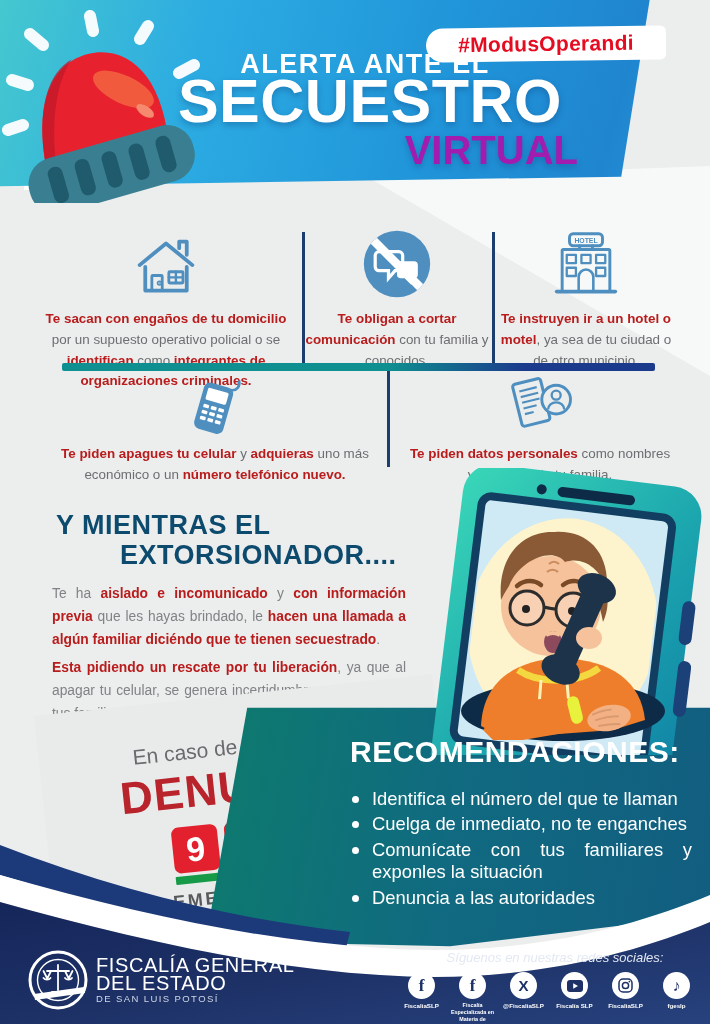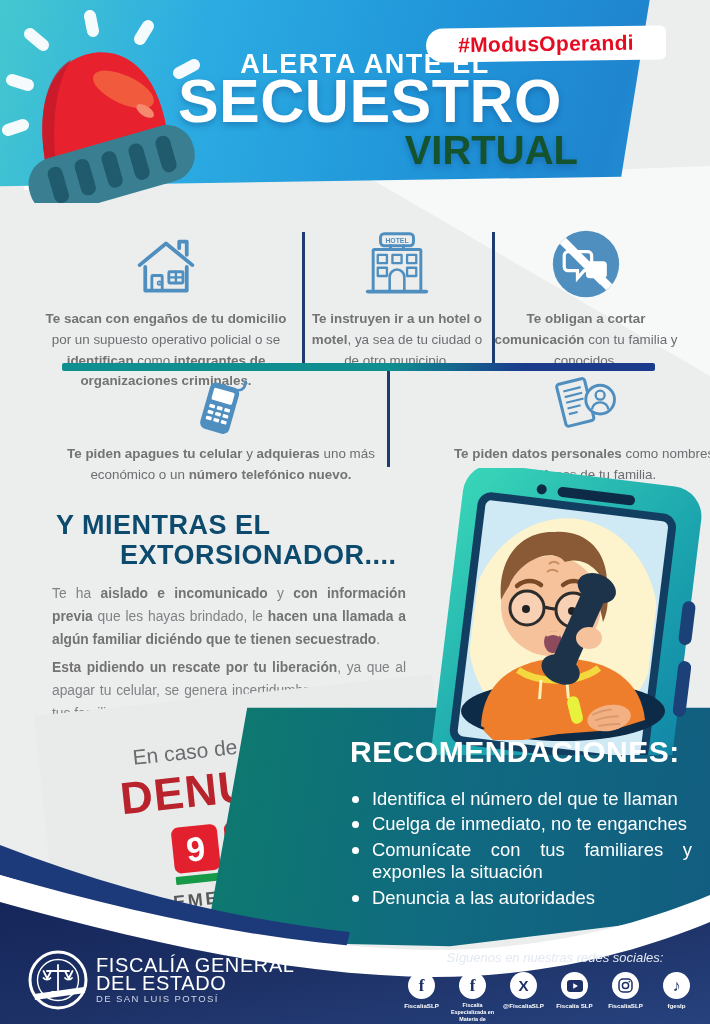--- a/index.html
+++ b/index.html
@@ -1,36 +1,36 @@
 <!DOCTYPE html>
 <html><head>
 <meta charset="utf-8">
 <style>
   html,body{margin:0;padding:0;background:#9aa0a6;}
   *{box-sizing:border-box;font-family:"Liberation Sans","DejaVu Sans",sans-serif;}
   .canvas{position:relative;width:710px;height:1024px;margin:0 auto;background:#eceded;overflow:hidden;}
-  b{font-weight:bold;color:#737373;}
+  b{font-weight:bold;color:#b91c1c;}
 
   
   .hd-teal{position:absolute;left:0;top:152;width:665;height:44;background:linear-gradient(90deg,#4fd6c6,#16a184 55%,#0b8a70);transform:skewY(-1.6deg);}
   .hd-navy{position:absolute;left:600;top:0;width:110;height:186;background:#17489b;clip-path:polygon(38% 0,100% 0,100% 22%,60% 100%,36% 100%);}
   .hd-blue{position:absolute;left:0;top:0;width:710px;height:192px;background:linear-gradient(105deg,#45c8cf 0%,#2cabe2 28%,#2197da 58%,#1f85cf 85%,#2b9ce0 100%);clip-path:polygon(0 0,91.5% 0,87.5% 92%,0 97%);}
   .corner-tr{position:absolute;left:640;top:0;width:70px;height:190px;background:#fff;clip-path:polygon(82% 0,100% 0,100% 100%,34% 100%);}
   .badge{position:absolute;left:426px;top:27px;width:240px;height:34px;background:#ffffff;border-radius:18px 6px 6px 18px;display:flex;align-items:center;justify-content:center;transform:rotate(-0.8deg);}
   .badge span{color:#e50b20;font-weight:bold;font-size:21px;letter-spacing:.3px;}
   .t1{position:absolute;left:210px;top:49px;width:310px;text-align:center;color:#fff;font-weight:bold;font-size:27px;letter-spacing:1.5px;}
   .t2{position:absolute;left:150px;top:66px;width:440px;text-align:center;color:#fff;font-weight:bold;font-size:61px;letter-spacing:0.5px;text-shadow:0 3px 6px rgba(15,60,120,.35);}
-  .t3{position:absolute;left:290px;top:128px;width:288px;text-align:right;color:#14532d;font-weight:bold;font-size:40px;text-shadow:0 3px 6px rgba(15,60,120,.35);}
+  .t3{position:absolute;left:290px;top:128px;width:288px;text-align:right;color:#a21caf;font-weight:bold;font-size:40px;text-shadow:0 3px 6px rgba(15,60,120,.35);}
   .siren{position:absolute;left:0px;top:8px;}
   .bg-wedge{position:absolute;left:370px;top:166px;width:340px;height:210px;background:#f7f8f8;clip-path:polygon(0 6%,100% 0,100% 100%);}
 
   
   .step-text{font-size:13.4px;line-height:1.55;color:#6d6e71;text-align:center;}
   .row1{position:absolute;left:30px;top:224px;width:650px;display:grid;grid-template-columns:272px 190px 188px;}
-  .row2{position:absolute;left:36px;top:376px;width:650px;display:grid;grid-template-columns:370px 280px;gap:38px;}
+  .row2{position:absolute;left:30px;top:376px;width:650px;display:grid;grid-template-columns:370px 280px;}
   .step{display:flex;flex-direction:column;align-items:center;}
   .icon-box{height:76px;display:flex;align-items:flex-end;justify-content:center;margin-bottom:9px;}
   .icon-box2{height:60px;display:flex;align-items:flex-end;justify-content:center;margin-bottom:8px;}
   .div-v{position:absolute;width:3px;background:#1c3e6e;}
   .bar-h{position:absolute;left:62px;top:363px;width:593px;height:8px;border-radius:2px;background:linear-gradient(90deg,#0f8f90 0%,#0f8f90 55%,#1b3a8c 78%,#1b3a8c 100%);}
 
   
   .mw-h{position:absolute;color:#0c4a6e;font-weight:bold;font-size:27px;letter-spacing:.5px;}
   .mw-p{position:absolute;left:52px;width:354px;font-size:13.8px;line-height:1.66;color:#818285;text-align:justify;}
 
@@ -130,54 +130,54 @@
           <rect x="38" y="38" width="15" height="12" rx="1" stroke-width="3"></rect>
           <path d="M45.5,38 v12 M38,44 h15" stroke-width="2.5"></path>
           <circle cx="28" cy="50" r="0.8" fill="#4e8fc0"></circle>
         </svg>
       </div>
       <div class="step-text" style="width:258px;"><b>Te sacan con engaños de tu domicilio</b><span> por un supuesto operativo policial o se </span><b>identifican</b><span> como </span><b>integrantes de organizaciones criminales.</b></div>
     </div>
 
     <div class="step">
       <div class="icon-box">
+        <svg width="72" height="72" viewBox="0 0 76 76">
+          <defs>
+              <clipPath id="nc">
+                <circle cx="38" cy="38" r="35"></circle>
+              </clipPath>
+            </defs>
+          <circle cx="38" cy="38" r="35" fill="#4e8fc0"></circle>
+          <g clip-path="url(#nc)">
+            <path d="M19,25 h21 a4,4 0 0 1 4,4 v12 a4,4 0 0 1 -4,4 h-4 l-7,8 v-8 h-10 a4,4 0 0 1 -4,-4 v-12 a4,4 0 0 1 4,-4 z" fill="none" stroke="#ffffff" stroke-width="3.4"></path>
+            <path d="M42,35 h14 a4,4 0 0 1 4,4 v10 a4,4 0 0 1 -4,4 h-3 v7 l-7,-7 h-4 a4,4 0 0 1 -4,-4 v-10 a4,4 0 0 1 4,-4 z" fill="#ffffff"></path>
+            <rect x="33.5" y="-6" width="9" height="88" fill="#ffffff" transform="rotate(-45 38 38)"></rect>
+          </g>
+        </svg>
+      </div>
+      <div class="step-text" style="width:192px;"><b>Te obligan a cortar comunicación</b><span> con tu familia y conocidos.</span></div>
+    </div>
+
+    <div class="step">
+      <div class="icon-box">
         <svg width="66" height="70" viewBox="0 0 72 72" fill="none" stroke="#4e8fc0" stroke-width="3.2" stroke-linecap="round" stroke-linejoin="round">
           <rect x="18" y="2" width="36" height="13" rx="4"></rect>
           <text x="36" y="12" font-size="7.5" font-weight="bold" fill="#4e8fc0" stroke="none" text-anchor="middle">HOTEL</text>
           <path d="M29,15 v4 M43,15 v4"></path>
           <rect x="10" y="19" width="52" height="46" rx="1.5"></rect>
           <rect x="15" y="25" width="10" height="9" stroke-width="2.5"></rect>
           <rect x="31" y="25" width="10" height="9" stroke-width="2.5"></rect>
           <rect x="47" y="25" width="10" height="9" stroke-width="2.5"></rect>
           <rect x="15" y="39" width="10" height="9" stroke-width="2.5"></rect>
           <rect x="47" y="39" width="10" height="9" stroke-width="2.5"></rect>
           <path d="M28,65 v-16 a8,8 0 0 1 16,0 v16" stroke-width="2.8"></path>
           <path d="M4,65 h64" stroke-width="4"></path>
         </svg>
       </div>
       <div class="step-text" style="width:182px;"><b>Te instruyen ir a un hotel o motel</b><span>, ya sea de tu ciudad o de otro municipio.</span></div>
-    </div>
-
-    <div class="step">
-      <div class="icon-box">
-        <svg width="72" height="72" viewBox="0 0 76 76">
-          <defs>
-              <clipPath id="nc">
-                <circle cx="38" cy="38" r="35"></circle>
-              </clipPath>
-            </defs>
-          <circle cx="38" cy="38" r="35" fill="#4e8fc0"></circle>
-          <g clip-path="url(#nc)">
-            <path d="M19,25 h21 a4,4 0 0 1 4,4 v12 a4,4 0 0 1 -4,4 h-4 l-7,8 v-8 h-10 a4,4 0 0 1 -4,-4 v-12 a4,4 0 0 1 4,-4 z" fill="none" stroke="#ffffff" stroke-width="3.4"></path>
-            <path d="M42,35 h14 a4,4 0 0 1 4,4 v10 a4,4 0 0 1 -4,4 h-3 v7 l-7,-7 h-4 a4,4 0 0 1 -4,-4 v-10 a4,4 0 0 1 4,-4 z" fill="#ffffff"></path>
-            <rect x="33.5" y="-6" width="9" height="88" fill="#ffffff" transform="rotate(-45 38 38)"></rect>
-          </g>
-        </svg>
-      </div>
-      <div class="step-text" style="width:192px;"><b>Te obligan a cortar comunicación</b><span> con tu familia y conocidos.</span></div>
     </div>
   </div>
 
   <div class="div-v" style="left:302px;top:232px;height:131px;"></div>
   <div class="div-v" style="left:492px;top:232px;height:131px;"></div>
   <div class="bar-h"></div>
   <div class="div-v" style="left:387px;top:371px;height:96px;"></div>
 
   <div class="row2">
     <div class="step">

